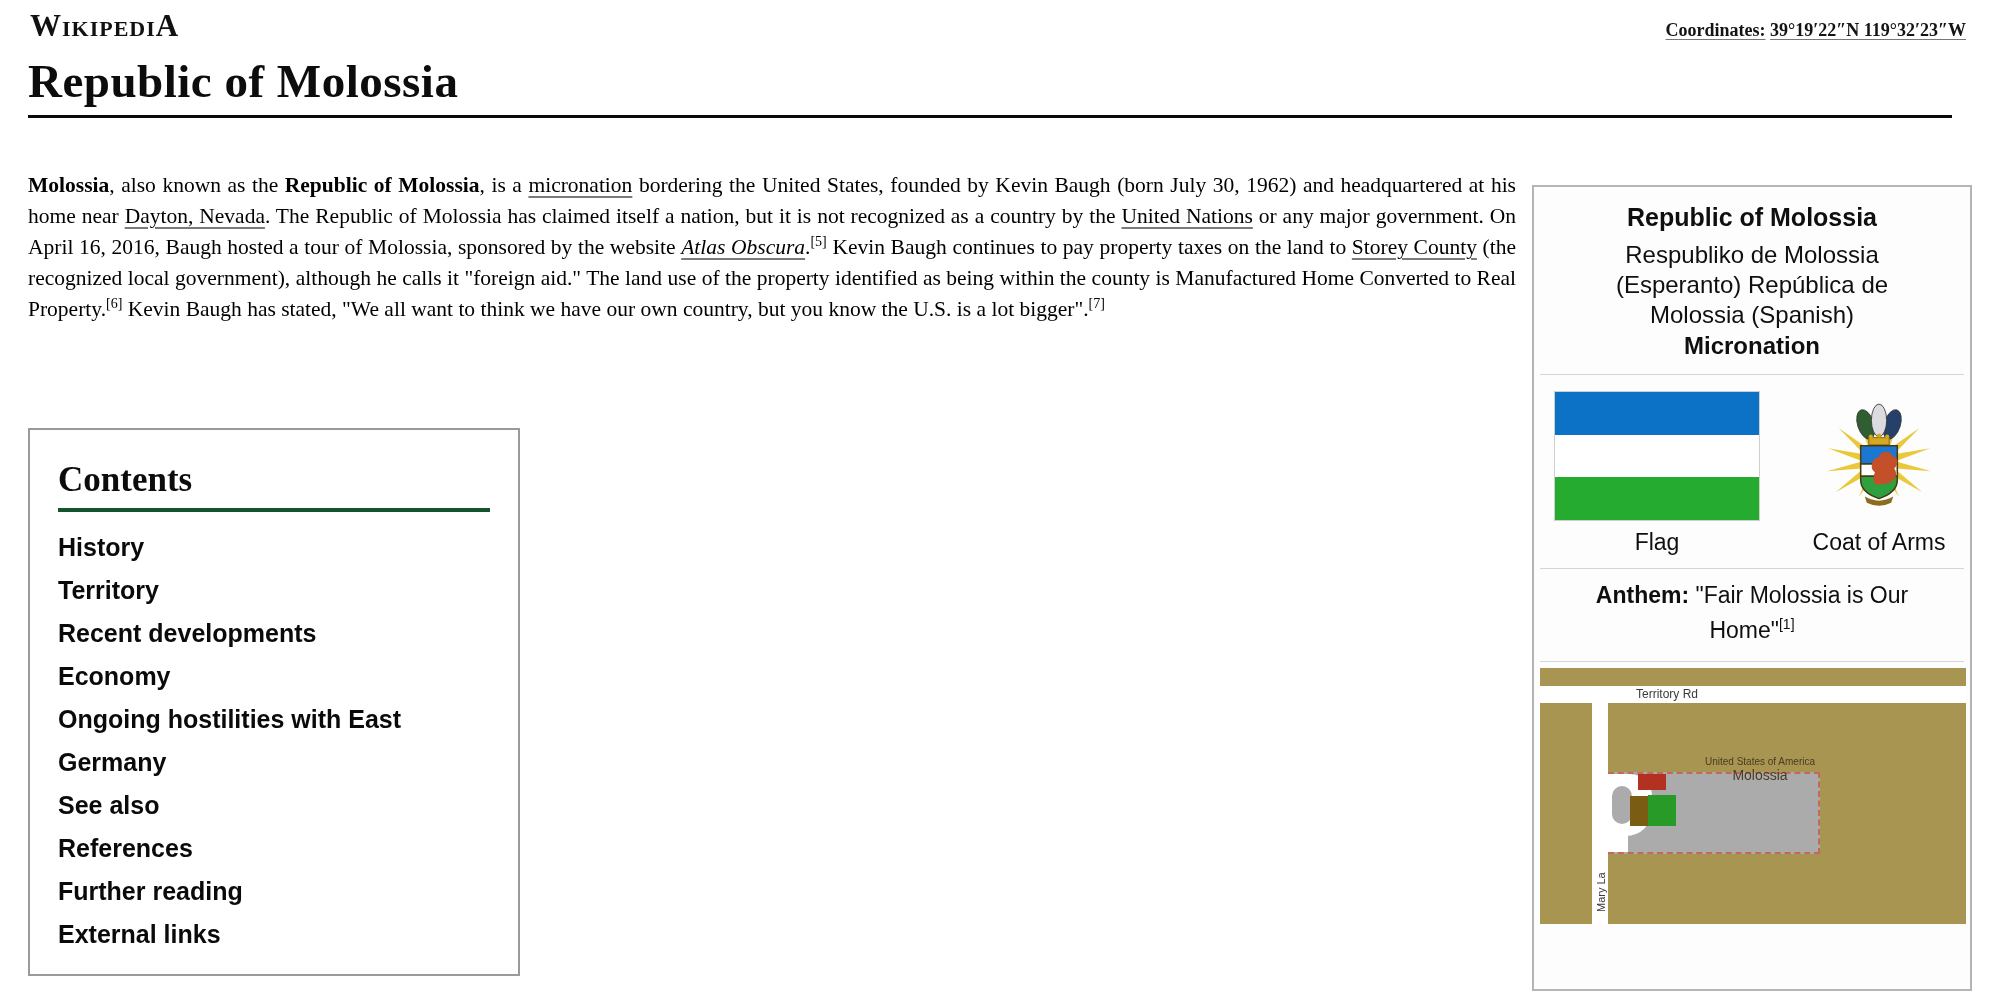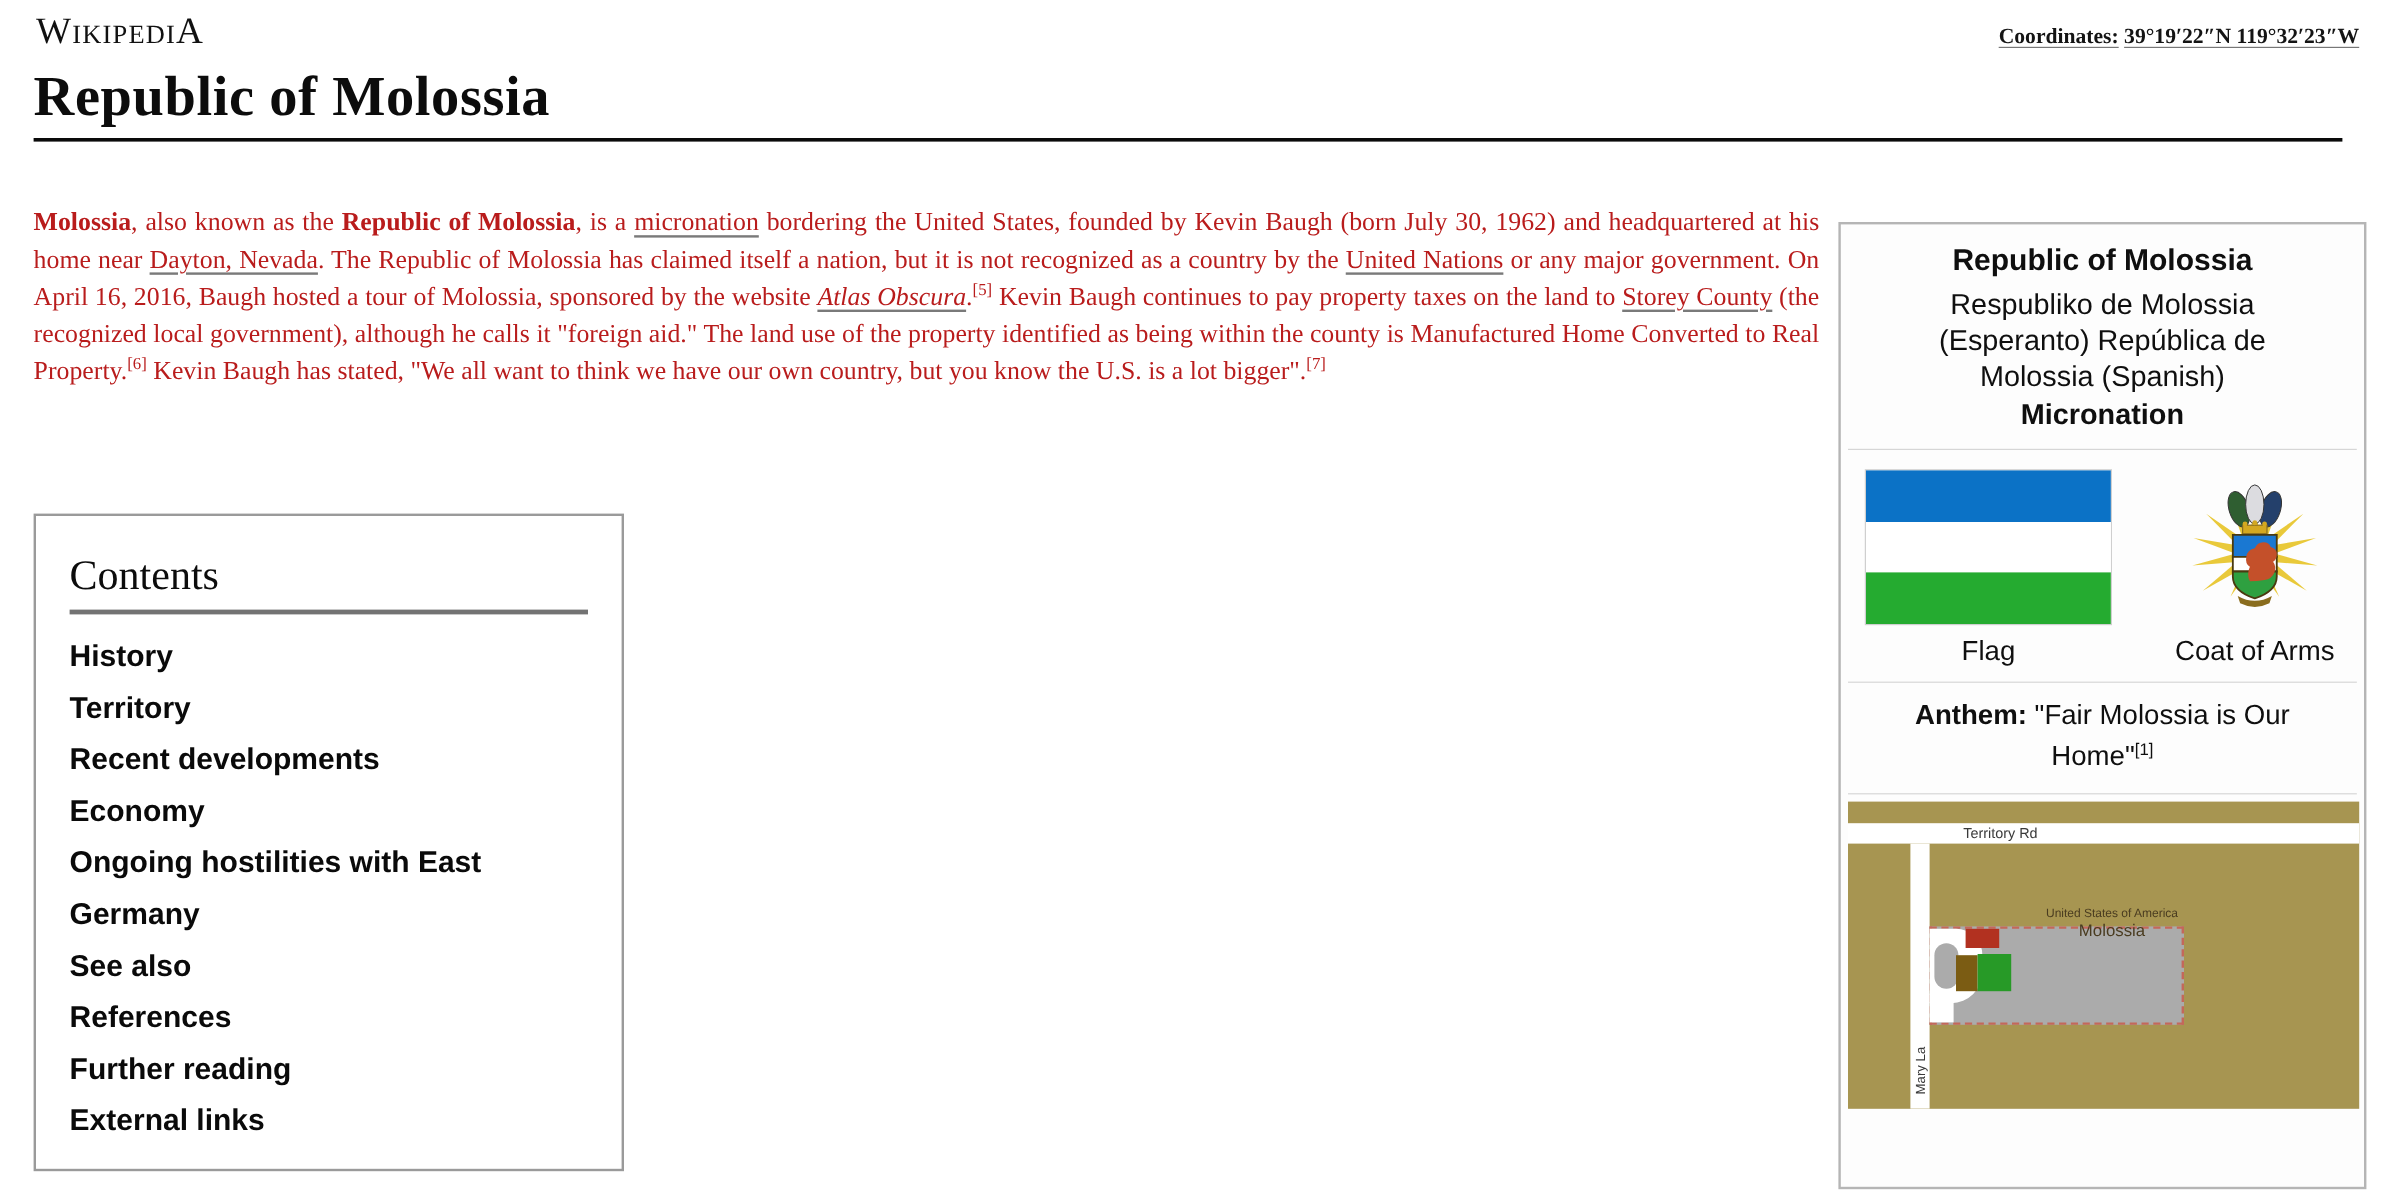--- a/index.html
+++ b/index.html
@@ -1,37 +1,37 @@
 <!DOCTYPE html>
 <html><head>
 <meta charset="utf-8">
 <style>
   * { margin:0; padding:0; box-sizing:border-box; }
   html,body { width:2000px; height:995px; background:#ffffff; overflow:hidden; }
   body { position:relative; font-family:"Liberation Serif", serif; color:#141414; }
 
   
-  .wordmark { position:absolute; left:30px; top:8px; font-size:31px; font-variant:small-caps; letter-spacing:1px; color:#111; }
+  .wordmark { position:absolute; left:30px; top:8px; font-size:31px; font-variant:small-caps; letter-spacing:1px; color:#111;font-weight:bold; }
   .coords { position:absolute; right:34px; top:20px; font-size:18px; font-weight:bold;text-align:center; }
   .coords span { text-decoration:underline; text-decoration-color:#777; text-underline-offset:3px; }
   .coords .sep { text-decoration:none; }
 
   .page-title { position:absolute; left:28px; top:54px; font-size:47px; font-weight:bold; letter-spacing:0.5px; color:#0c0c0c; }
   .title-rule { position:absolute; left:28px; top:115px; width:1924px; height:3px; background:#0a0a0a; }
 
   
-  .intro { position:absolute; left:28px; top:170px; width:1488px; font-size:21.5px; line-height:31px; text-align:justify; color:#b91c1c; }
+  .intro { position:absolute; left:28px; top:170px; width:1488px; font-size:21.5px; line-height:31px; text-align:justify; color:#000000; }
   .intro .b { font-weight:bold; }
   .intro .lnk { text-decoration:underline; text-decoration-color:#7a7a7a; text-underline-offset:3.5px; }
   .intro .i { font-style:italic; }
   .intro sup { font-size:14px; line-height:0; vertical-align:super; }
 
   
   .contents-box { position:absolute; left:28px; top:428px; width:492px; height:548px; border:2px solid #9a9a9a; background:#fff; padding:30px 28px 0 28px; }
-  .contents-heading { font-size:35px; font-weight:normal; color:#0c0c0c; padding-bottom:8px; border-bottom:4px solid #737373; margin-bottom:14px; }
+  .contents-heading { font-size:35px; font-weight:bold; color:#0c0c0c; padding-bottom:8px; border-bottom:4px solid #14532d; margin-bottom:14px; }
   .contents-list { list-style:none; font-family:"Liberation Sans", sans-serif; }
   .contents-list li { font-size:25px; font-weight:bold; color:#0a0a0a; line-height:43px; cursor:pointer; }
 
   
   .infobox { position:absolute; left:1532px; top:185px; width:440px; height:806px; border:2px solid #b5b5b5; background:#fdfdfd; padding:6px; font-family:"Liberation Sans", sans-serif; color:#0f0f0f; }
   .ib-section { border-bottom:1px solid #d6d6d6; text-align:center; }
   .ib-header { padding:10px 6px 14px 6px; }
   .ib-title { font-size:25px; font-weight:bold; margin-bottom:8px; }
   .ib-native { font-size:24px; line-height:30px; padding:0 26px; }
   .ib-type { font-size:24px; font-weight:bold; margin-top:2px; }

